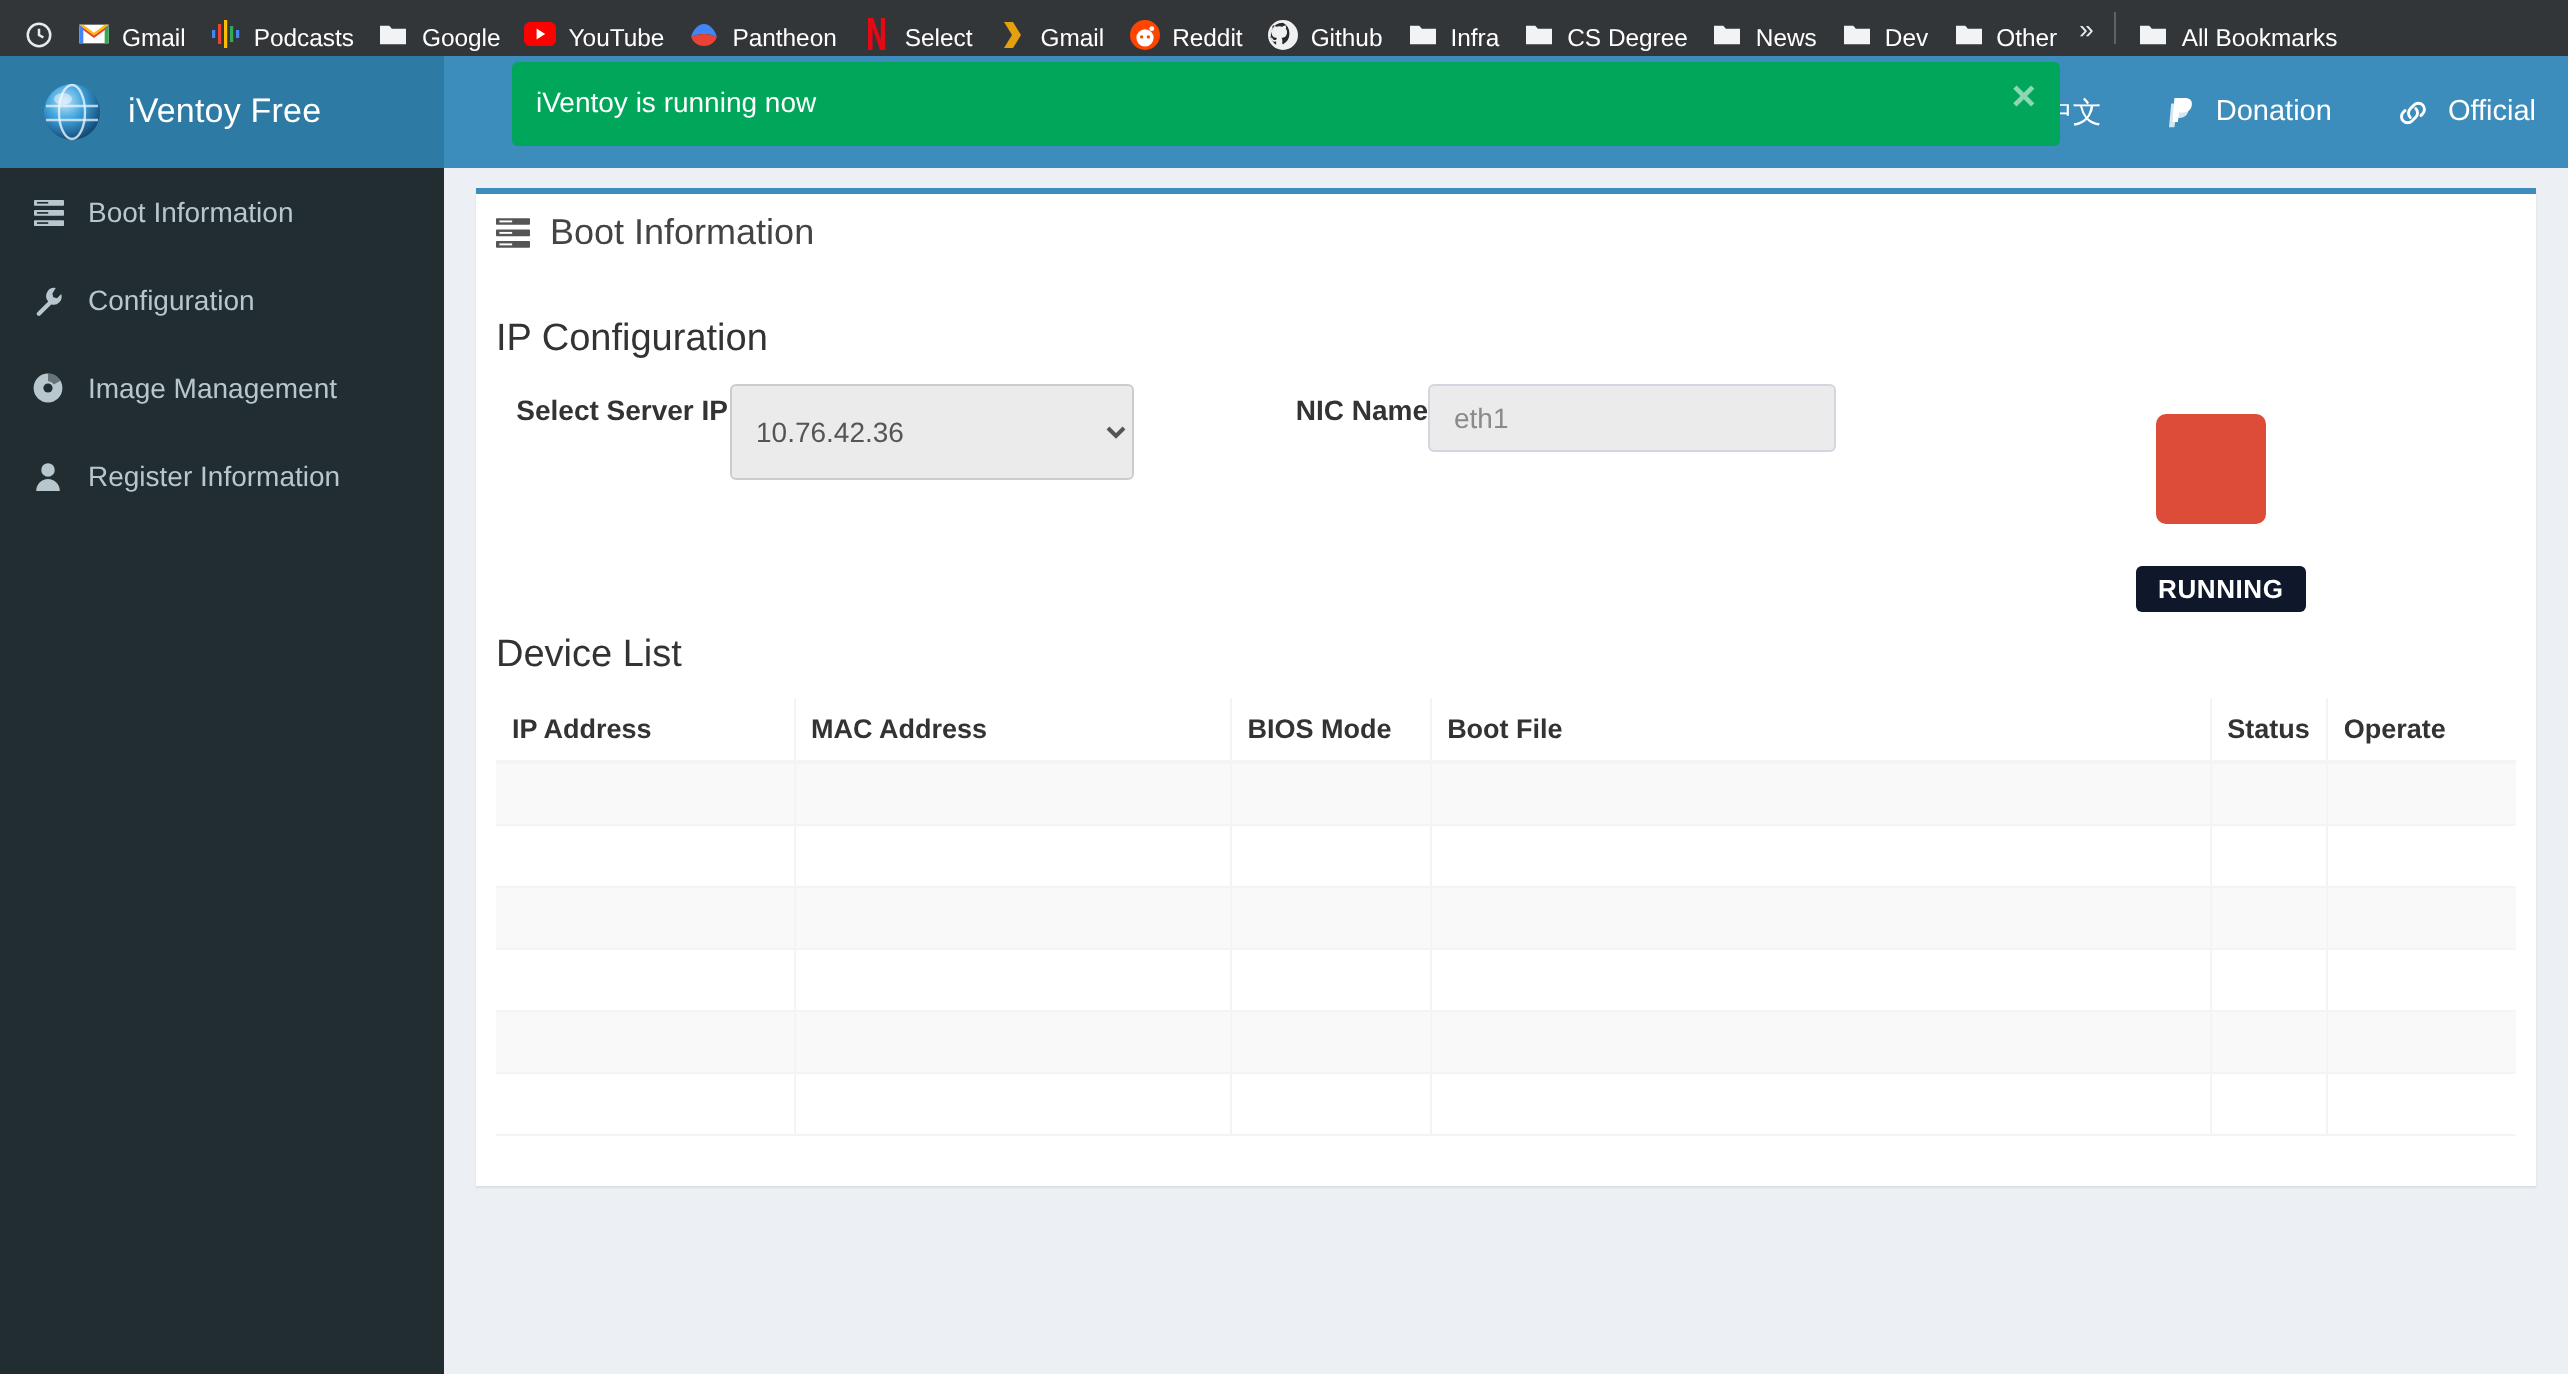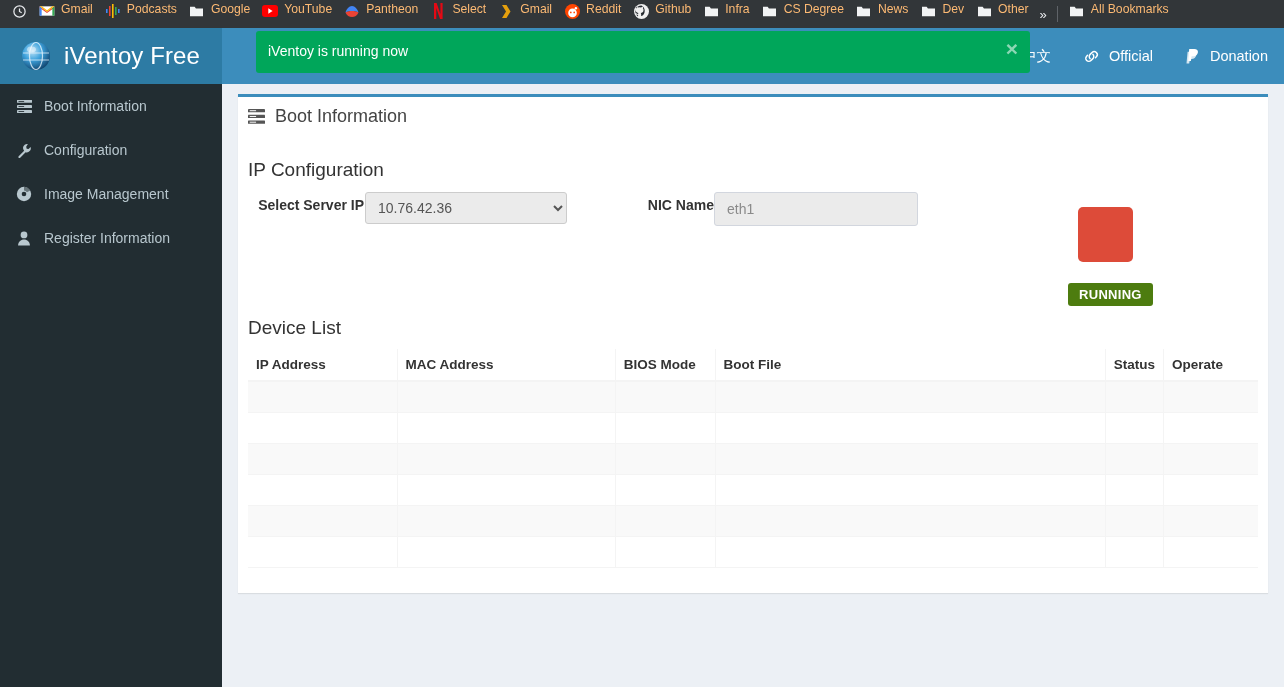--- a/index.html
+++ b/index.html
@@ -16,24 +16,24 @@
   #bookmark-bar {
     position: absolute; top: 0; left: 0;
     width: 1284px; height: 28px;
     background: #323639;
     display: flex; align-items: center;
     padding-left: 6px;
     white-space: nowrap;
     overflow: hidden;
   }
   .bm {
-    display: flex; align-items: flex-start;
+    display: flex; align-items: flex-end;
     height: 22px;
     padding: 0 7px 0 5px;
-    color: #fdba74;
+    color: #ffffff;
     font-size: 12.2px;
     border-radius: 4px;
     flex: 0 0 auto;
   }
   .bm-label { margin-left: 6px; line-height: 1; }
   .bm-ico {
     width: 16px; height: 16px;
     display: inline-flex; align-items: center; justify-content: center;
     flex: 0 0 16px;
     font-size: 13px;
@@ -57,21 +57,21 @@
   #logo-block {
     position: absolute; left: 0; top: 0;
     width: 222px; height: 56px;
     background: #2d7ba4;
     display: flex; align-items: center;
     padding-left: 20px;
   }
   #logo-icon { width: 32px; height: 32px; flex: 0 0 32px; }
   #logo-text {
     color: #ffffff;
-    font-size: 24px;
+    font-size: 17px;
     margin-left: 12px;
     letter-spacing: .1px;
   }
   #header-right {
     position: absolute; right: 0; top: 0;
     height: 56px;
     display: flex; align-items: center;
   }
   .hdr-link {
     display: flex; align-items: center;
@@ -157,21 +157,21 @@
     font-weight: bold;
     color: #333333;
     text-align: right;
     line-height: 20px;
   }
   #label-server-ip { left: 20px; top: 98px; width: 106px; }
   #label-nic { left: 360px; top: 98px; width: 116px; }
 
   #server-ip-select {
     position: absolute; left: 127px; top: 95px;
-    width: 202px; height: 32px;
+    width: 202px; height: 48px;
     background: #ebebeb;
     border: 1px solid #cccccc;
     border-radius: 3px;
     color: #555555;
     font-size: 14px;
     padding: 0 8px;
     font-family: "Liberation Sans", sans-serif;
   }
   #nic-name-input {
     position: absolute; left: 476px; top: 95px;
@@ -189,21 +189,21 @@
     position: absolute; left: 840px; top: 110px;
     width: 55px; height: 55px;
     background: #dd4b39;
     border: none;
     border-radius: 5px;
     cursor: pointer;
     padding: 0;
   }
   #status-badge {
     position: absolute; left: 830px; top: 186px;
-    background: #4d7c0f;
+    background: #0f172a;
     color: #ffffff;
     font-size: 13px;
     font-weight: bold;
     padding: 4px 11px;
     border-radius: 3px;
     letter-spacing: .3px;
   }
 
   
   #device-table {
@@ -424,35 +424,35 @@
     </span>
     <span id="logo-text">iVentoy Free</span>
   </div>
 
   <div id="header-right">
     <div class="hdr-link">
       <span>中文</span>
     </div>
     <div class="hdr-link">
       <span class="hi">
+        <svg width="16" height="17" viewBox="0 0 16 17">
+          <path d="M4.2 1h5.1c2.6 0 4 1.2 3.6 3.6-.4 2.4-2.1 3.6-4.6 3.6H6.6L5.9 13H3.2z" fill="#ffffff"></path>
+          <path d="M2.6 3.7h5c2.6 0 4 1.2 3.6 3.6C10.8 9.7 9.1 11 6.6 11H4.9l-.7 4.6H1.5z" fill="#ffffff" opacity=".78"></path>
+        </svg>
+      </span>
+      <span>Donation</span>
+    </div>
+    <div class="hdr-link">
+      <span class="hi">
         <svg width="17" height="15" viewBox="0 0 20 16" fill="none" stroke="#ffffff" stroke-width="1.7" stroke-linecap="round">
           <path d="M8.4 10.6a3.6 3.6 0 010-5.1l2.2-2.2a3.6 3.6 0 015.1 5.1l-1 1"></path>
           <path d="M11.6 5.4a3.6 3.6 0 010 5.1l-2.2 2.2a3.6 3.6 0 01-5.1-5.1l1-1"></path>
         </svg>
       </span>
       <span>Official</span>
-    </div>
-    <div class="hdr-link">
-      <span class="hi">
-        <svg width="16" height="17" viewBox="0 0 16 17">
-          <path d="M4.2 1h5.1c2.6 0 4 1.2 3.6 3.6-.4 2.4-2.1 3.6-4.6 3.6H6.6L5.9 13H3.2z" fill="#ffffff"></path>
-          <path d="M2.6 3.7h5c2.6 0 4 1.2 3.6 3.6C10.8 9.7 9.1 11 6.6 11H4.9l-.7 4.6H1.5z" fill="#ffffff" opacity=".78"></path>
-        </svg>
-      </span>
-      <span>Donation</span>
     </div>
   </div>
 </div>
 
 <div id="alert-banner">
   <span id="alert-text">iVentoy is running now</span>
   <button id="alert-close">×</button>
 </div>
 
 <div id="sidebar">

